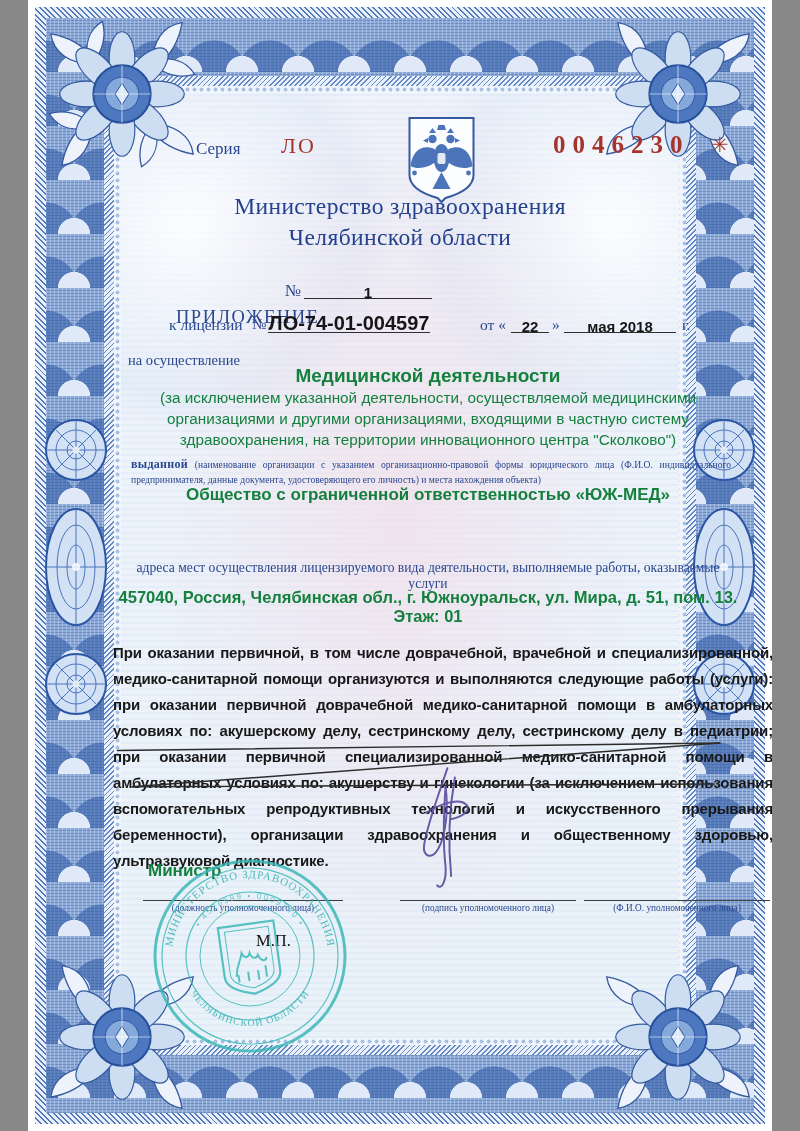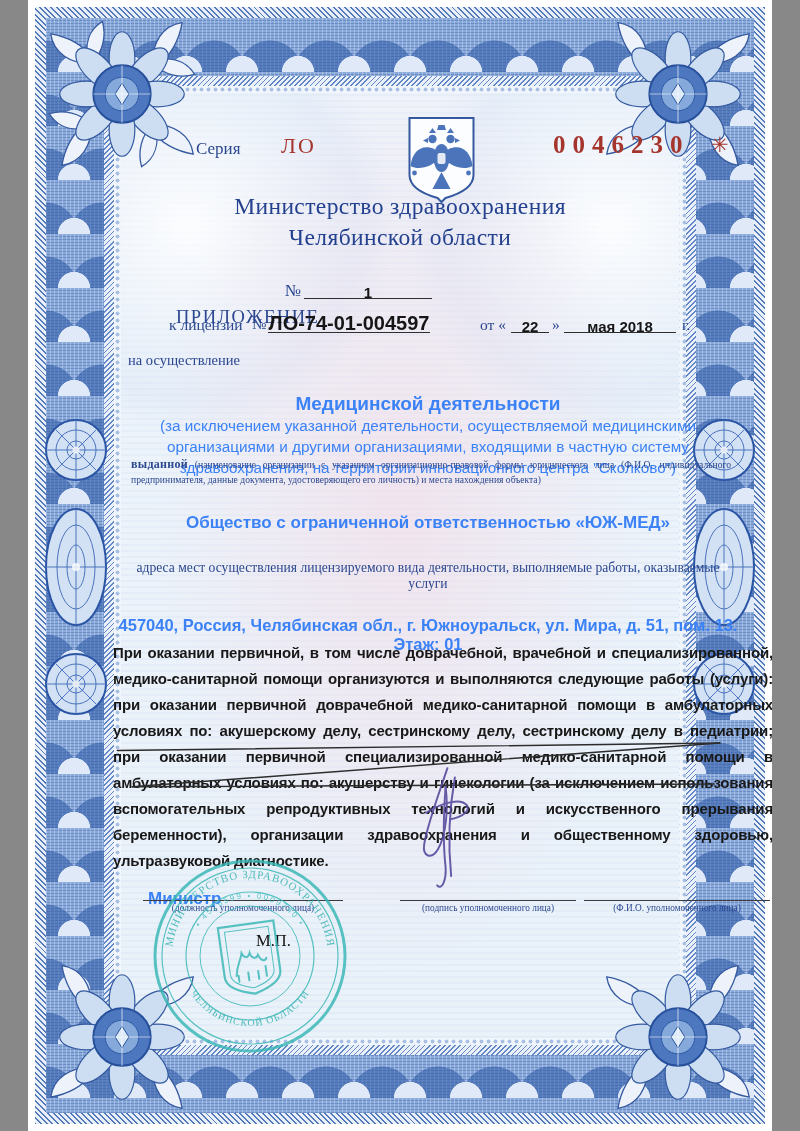--- a/index.html
+++ b/index.html
@@ -42,21 +42,21 @@
   .c-tr { right:10px; top:10px; transform:scaleX(-1); }
   .c-bl { left:10px; bottom:10px; transform:scaleY(-1); }
   .c-br { right:10px; bottom:10px; transform:scale(-1,-1); }
   .side-med { position:absolute; width:62px; height:330px; top:402px; }
   .s-left { left:17px; } .s-right { right:17px; transform:scaleX(-1); }
   
   .content { position:absolute; inset:0; z-index:4; }
   .abs { position:absolute; }
   .navy { color:#2a478f; }
   .red { color:#a5352c; }
-  .blk { color:#3b82f6;margin-top:28px; }
+  .blk { color:#15803d; }
   .sans { font-family:"Liberation Sans", sans-serif; }
   .series-label { left:168px; top:139px; font-size:17px; }
   .series-value { left:253px; top:133px; font-size:22px; letter-spacing:2px; }
   .crest { left:371px; top:115px; width:85px; height:90px; }
   .doc-number { left:525px; top:131px; font-size:25px; font-weight:bold; letter-spacing:7px; }
   .num-mark { left:683px; top:133px; font-size:21px; }
   .ministry { left:100px; right:100px; top:191px; text-align:center;
     font-size:23.5px; line-height:1.32; letter-spacing:.4px; color:#24418f; }
   .app-label { left:148px; top:279px; font-size:18.5px; letter-spacing:1.5px;margin-top:28px; }
   .app-no { left:257px; top:281px; font-size:17px; }

